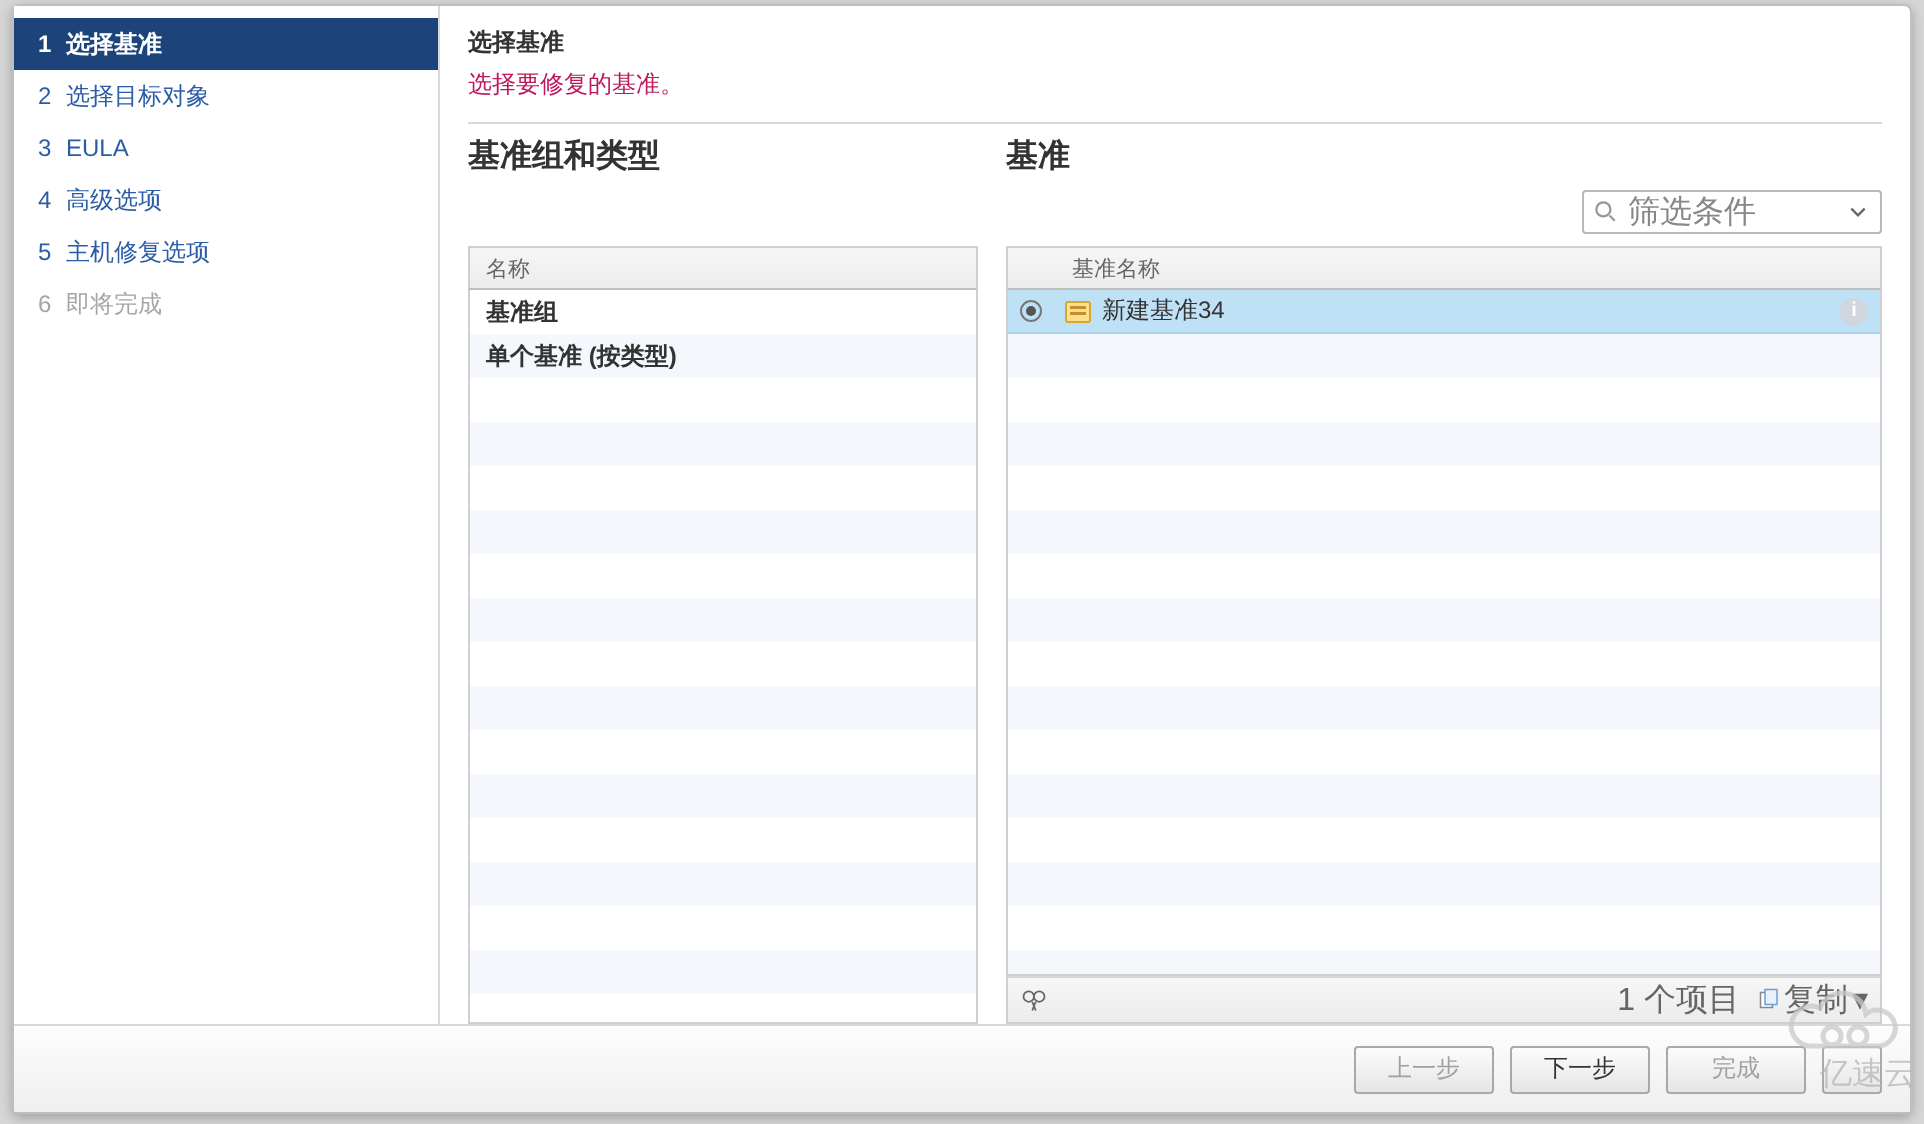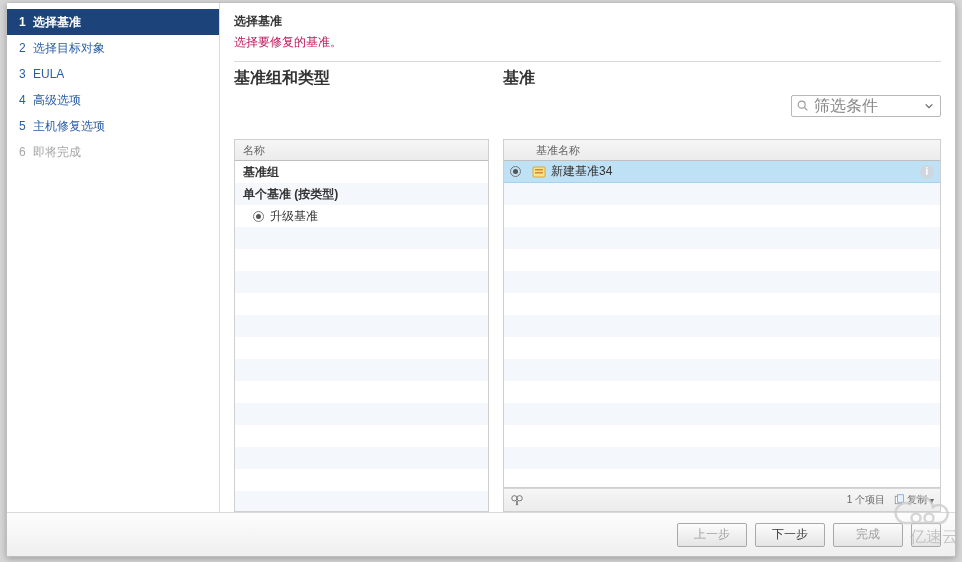--- a/index.html
+++ b/index.html
@@ -36,21 +36,21 @@
   .filterbox {
     display:flex; align-items:center; width:150px; height:22px;
     border:1px solid #b8b8b8; border-radius:2px; background:#fff;
     padding: 0 4px; font-size:16px; color:#888;
   }
   .filterbox svg { flex:0 0 14px; }
   .filterbox span.ph { flex:1; padding:0 4px; }
   .col-header {
     height:22px; background:linear-gradient(#f6f6f6,#ececec);
     border:1px solid #cfcfcf; border-bottom:1px solid #bfbfbf;
-    font-size:11px; color:#666; display:flex; align-items:center; padding:0 8px;margin-top:16px;
+    font-size:11px; color:#666; display:flex; align-items:center; padding:0 8px;
   }
   .striped {
     flex:1; border:1px solid #cfcfcf; border-top:none; overflow:hidden;
     background: repeating-linear-gradient(#fff 0 22px, #f4f7fb 22px 44px);
     position:relative;
   }
   .tree-row {
     height:22px; display:flex; align-items:center; font-size:12px; color:#333;
     padding:0 8px; background:transparent;
   }
@@ -65,21 +65,21 @@
     background:#bfe1f6; border-bottom:1px solid #a8d1ee; color:#333;
   }
   .baseline-row .info-i {
     margin-left:auto; width:14px; height:14px; border-radius:50%;
     background:#cfd6dd; color:#fff; font-size:10px; font-weight:bold;
     display:flex; align-items:center; justify-content:center;
   }
   .toolbar-bottom {
     height:24px; border:1px solid #cfcfcf; border-top:1px solid #d6d6d6;
     background:linear-gradient(#f6f6f6,#ececec);
-    display:flex; align-items:center; padding:0 6px; font-size:10px; color:#666;
+    display:flex; align-items:center; padding:0 6px; font-size:16px; color:#666;
   }
   .toolbar-bottom .right-tools { margin-left:auto; display:flex; align-items:center; gap:8px; }
   .footer {
     height:44px; border-top:1px solid #d9d9d9; background:linear-gradient(#fdfdfd,#efefef);
     display:flex; align-items:center; justify-content:flex-end; padding:0 14px; gap:8px;text-align:right;
   }
   .btn {
     min-width:70px; height:24px; border:1px solid #a9a9a9; border-radius:2px;
     background:linear-gradient(#fcfcfc,#e5e5e5); font-size:12px; color:#333;
     display:flex; align-items:center; justify-content:center; cursor:pointer;
@@ -134,24 +134,20 @@
         <div class="panel left">
           <div class="panel-title">基准组和类型</div>
           <div style="height:28px"></div>
           <div class="col-header">名称</div>
           <div class="striped">
             <div class="tree-row bold">
               <span>基准组</span>
             </div>
             <div class="tree-row bold">
               <span>单个基准 (按类型)</span>
-            </div>
-            <div class="tree-row" style="padding-left:18px">
-              <span class="radio-dot selected"></span>
-              <span>升级基准</span>
             </div>
           </div>
         </div>
 
         <div class="panel right">
           <div class="panel-title">基准</div>
           <div class="panel-tools">
             <div class="filterbox">
               <svg viewBox="0 0 16 16">
                   <circle cx="6.5" cy="6.5" r="4" fill="none" stroke="#999" stroke-width="1.3"></circle>

